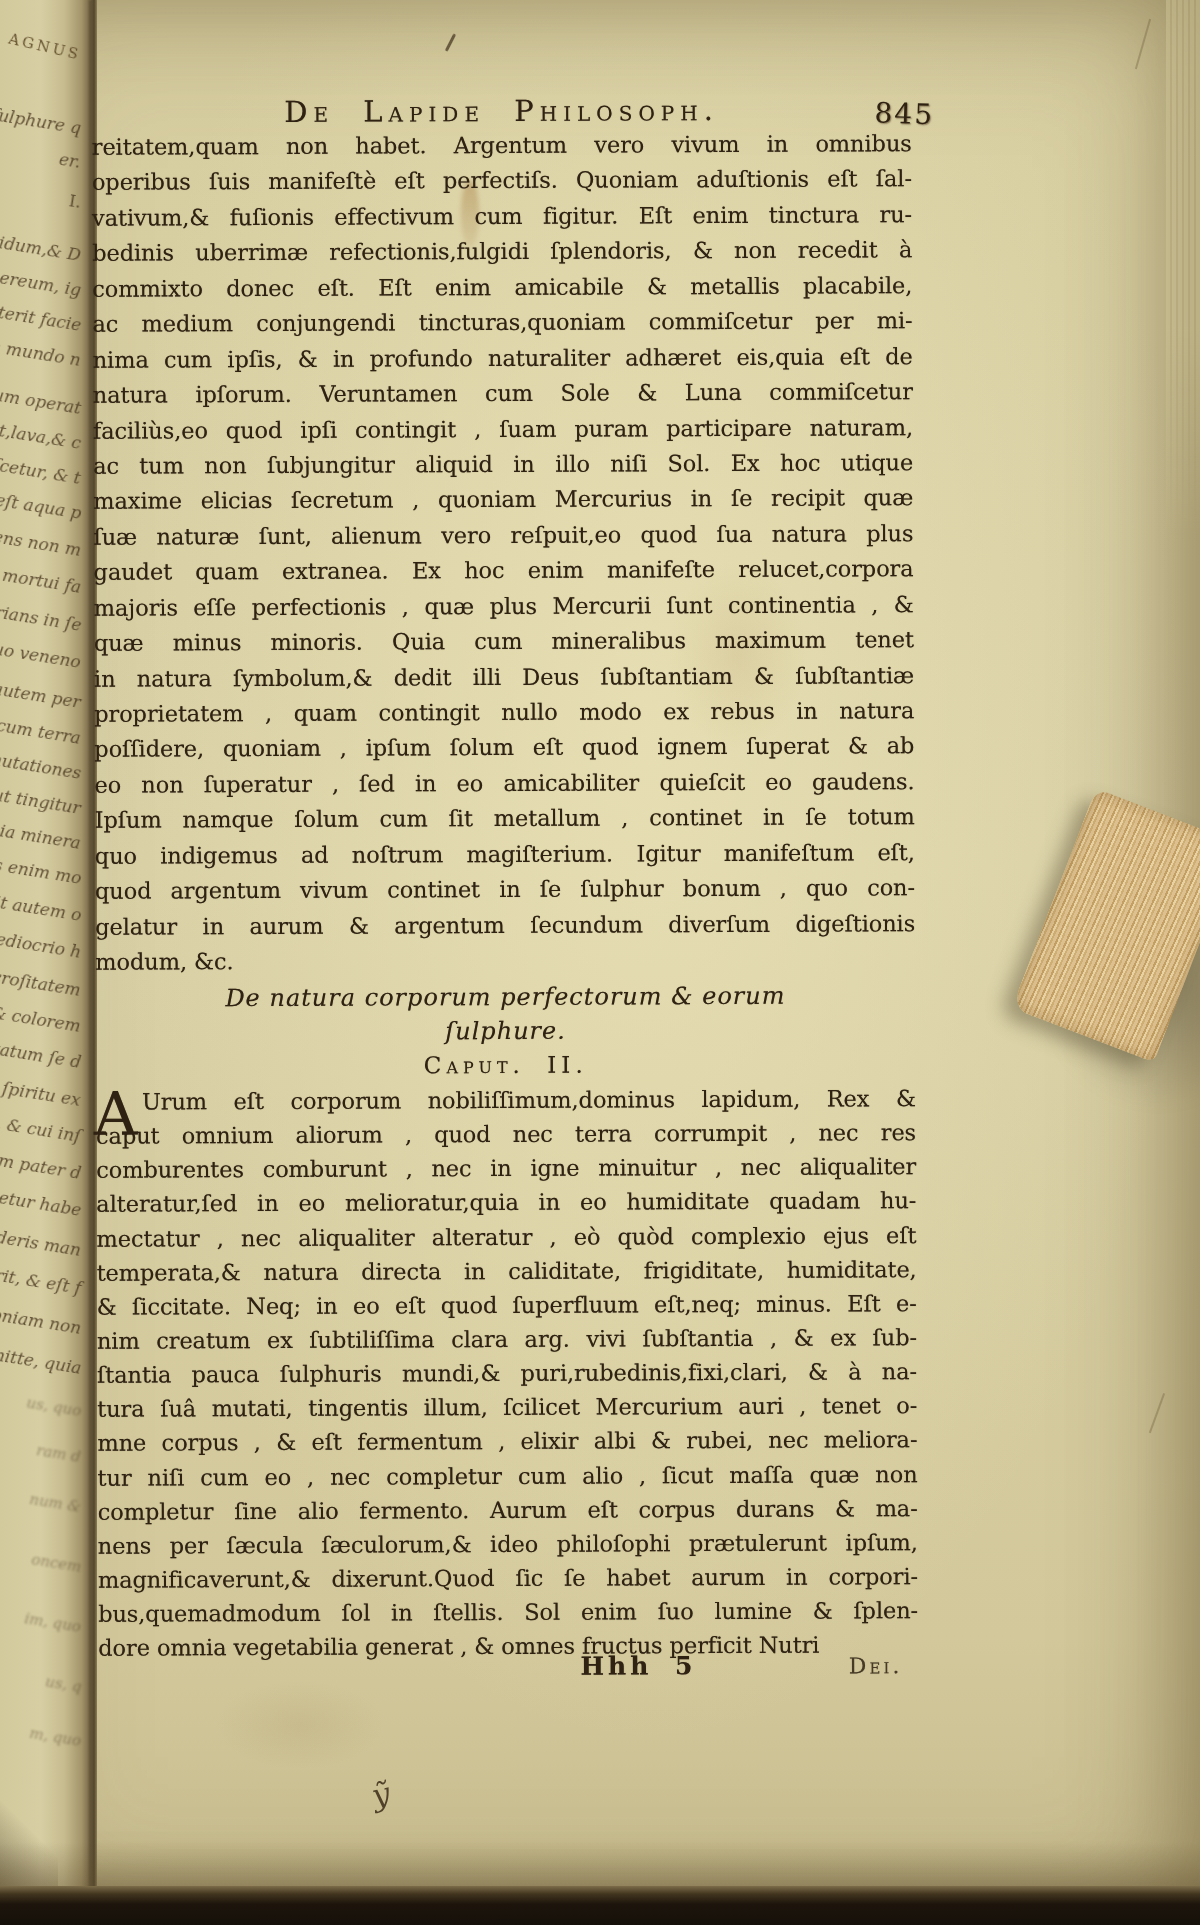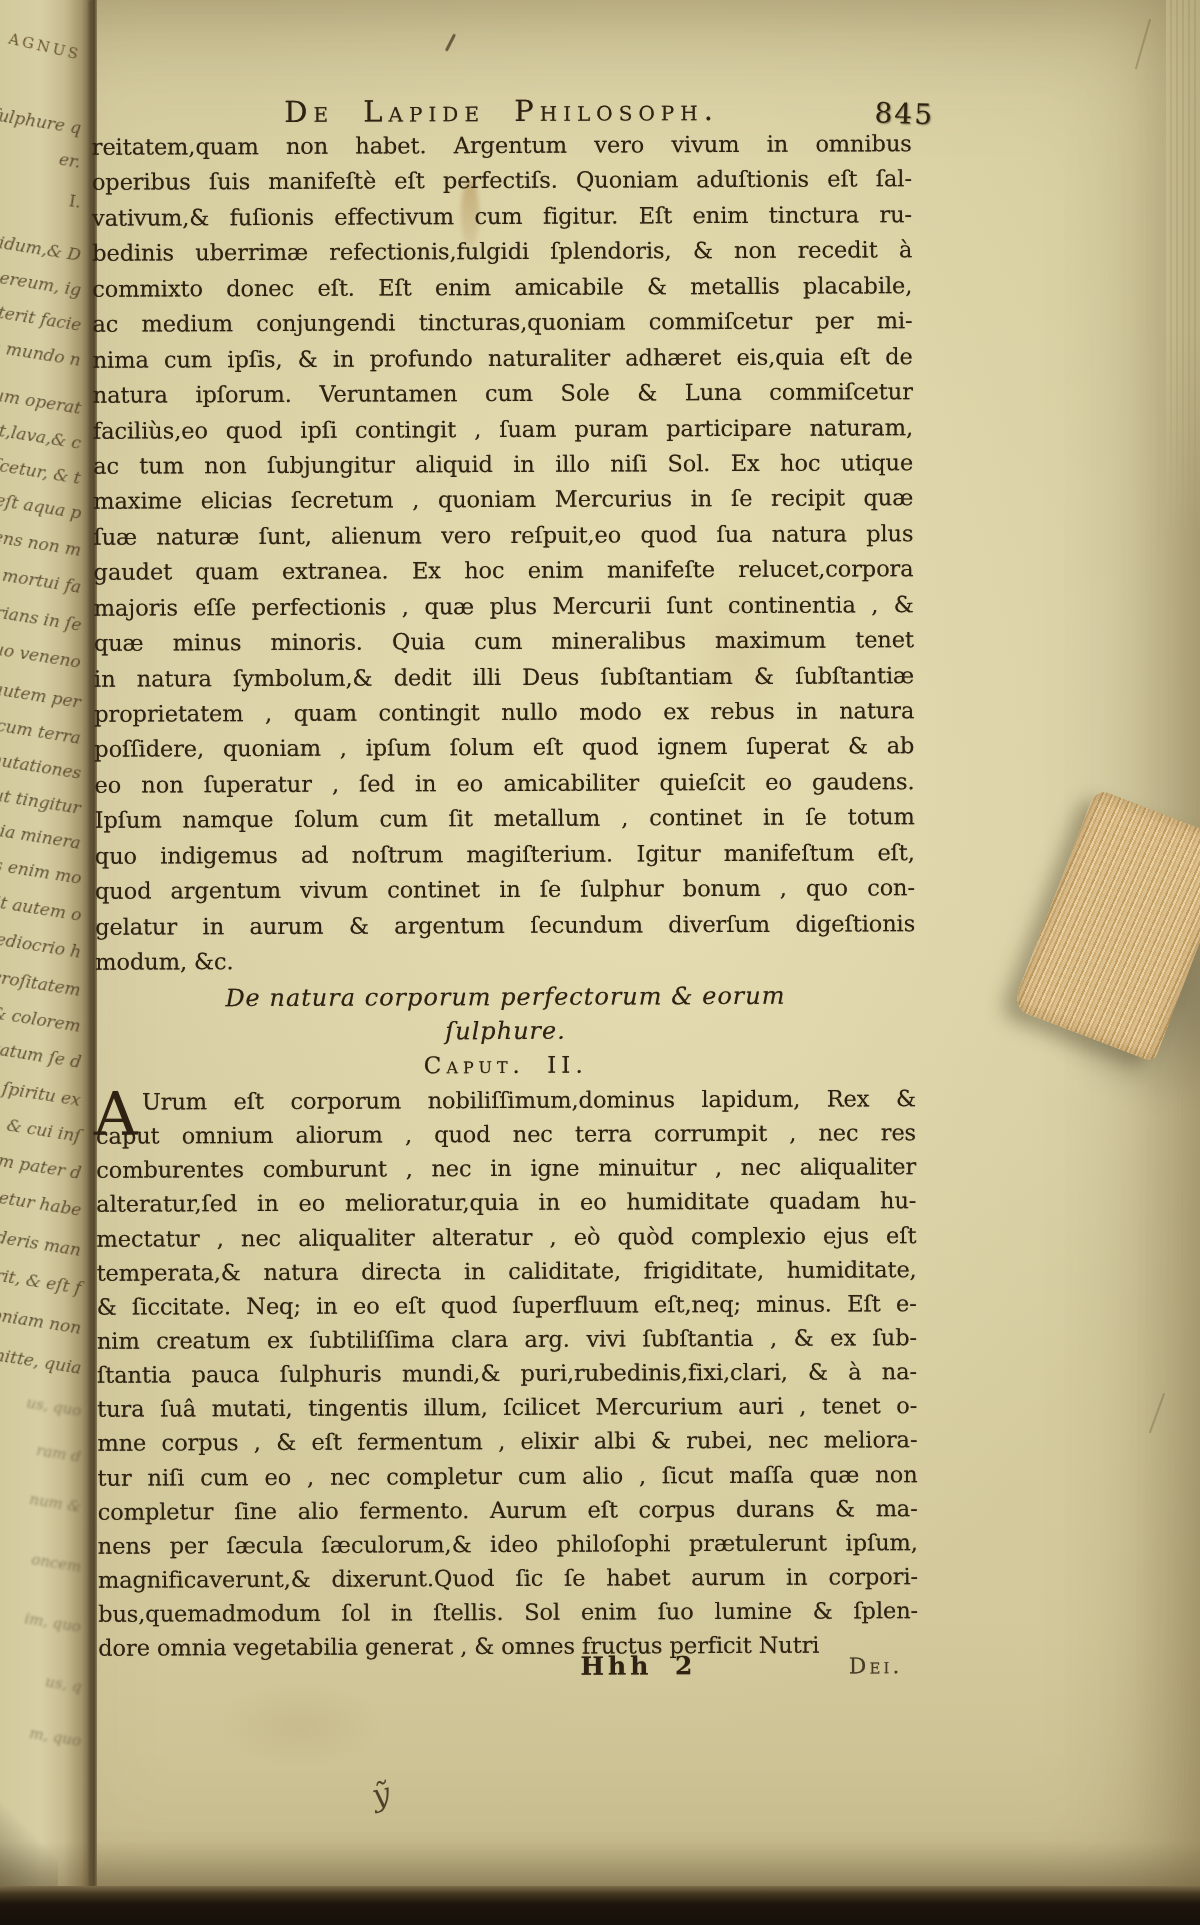--- a/index.html
+++ b/index.html
@@ -190,21 +190,21 @@
         <div class="line">mne corpus , &amp;  eſt fermentum , elixir albi &amp; rubei, nec meliora-</div>
         <div class="line">tur niſi cum eo , nec  completur cum  alio , ſicut  maſſa quæ  non</div>
         <div class="line">completur ſine alio fermento.  Aurum  eſt corpus  durans &amp; ma-</div>
         <div class="line">nens per ſæcula ſæculorum,&amp; ideo philoſophi prætulerunt ipſum,</div>
         <div class="line">magnificaverunt,&amp; dixerunt.Quod ſic ſe habet aurum in corpori-</div>
         <div class="line">bus,quemadmodum ſol in ſtellis.  Sol  enim  ſuo  lumine &amp; ſplen-</div>
         <div class="line">dore omnia vegetabilia generat ,  &amp; omnes fructus perficit  Nutri</div>
       </div>
 
     <div id="footer-row" class="col">
-      <span id="signature">Hhh  2</span>
+      <span id="signature">Hhh  5</span>
       <span id="catchword">Dei.</span>
     </div>
   </div>
 
   <div id="hand-mark">ỹ</div>
   <div id="top-squiggle"></div>
 
   <div id="bookmark-shadow"></div>
   <div id="bookmark"></div>
 

